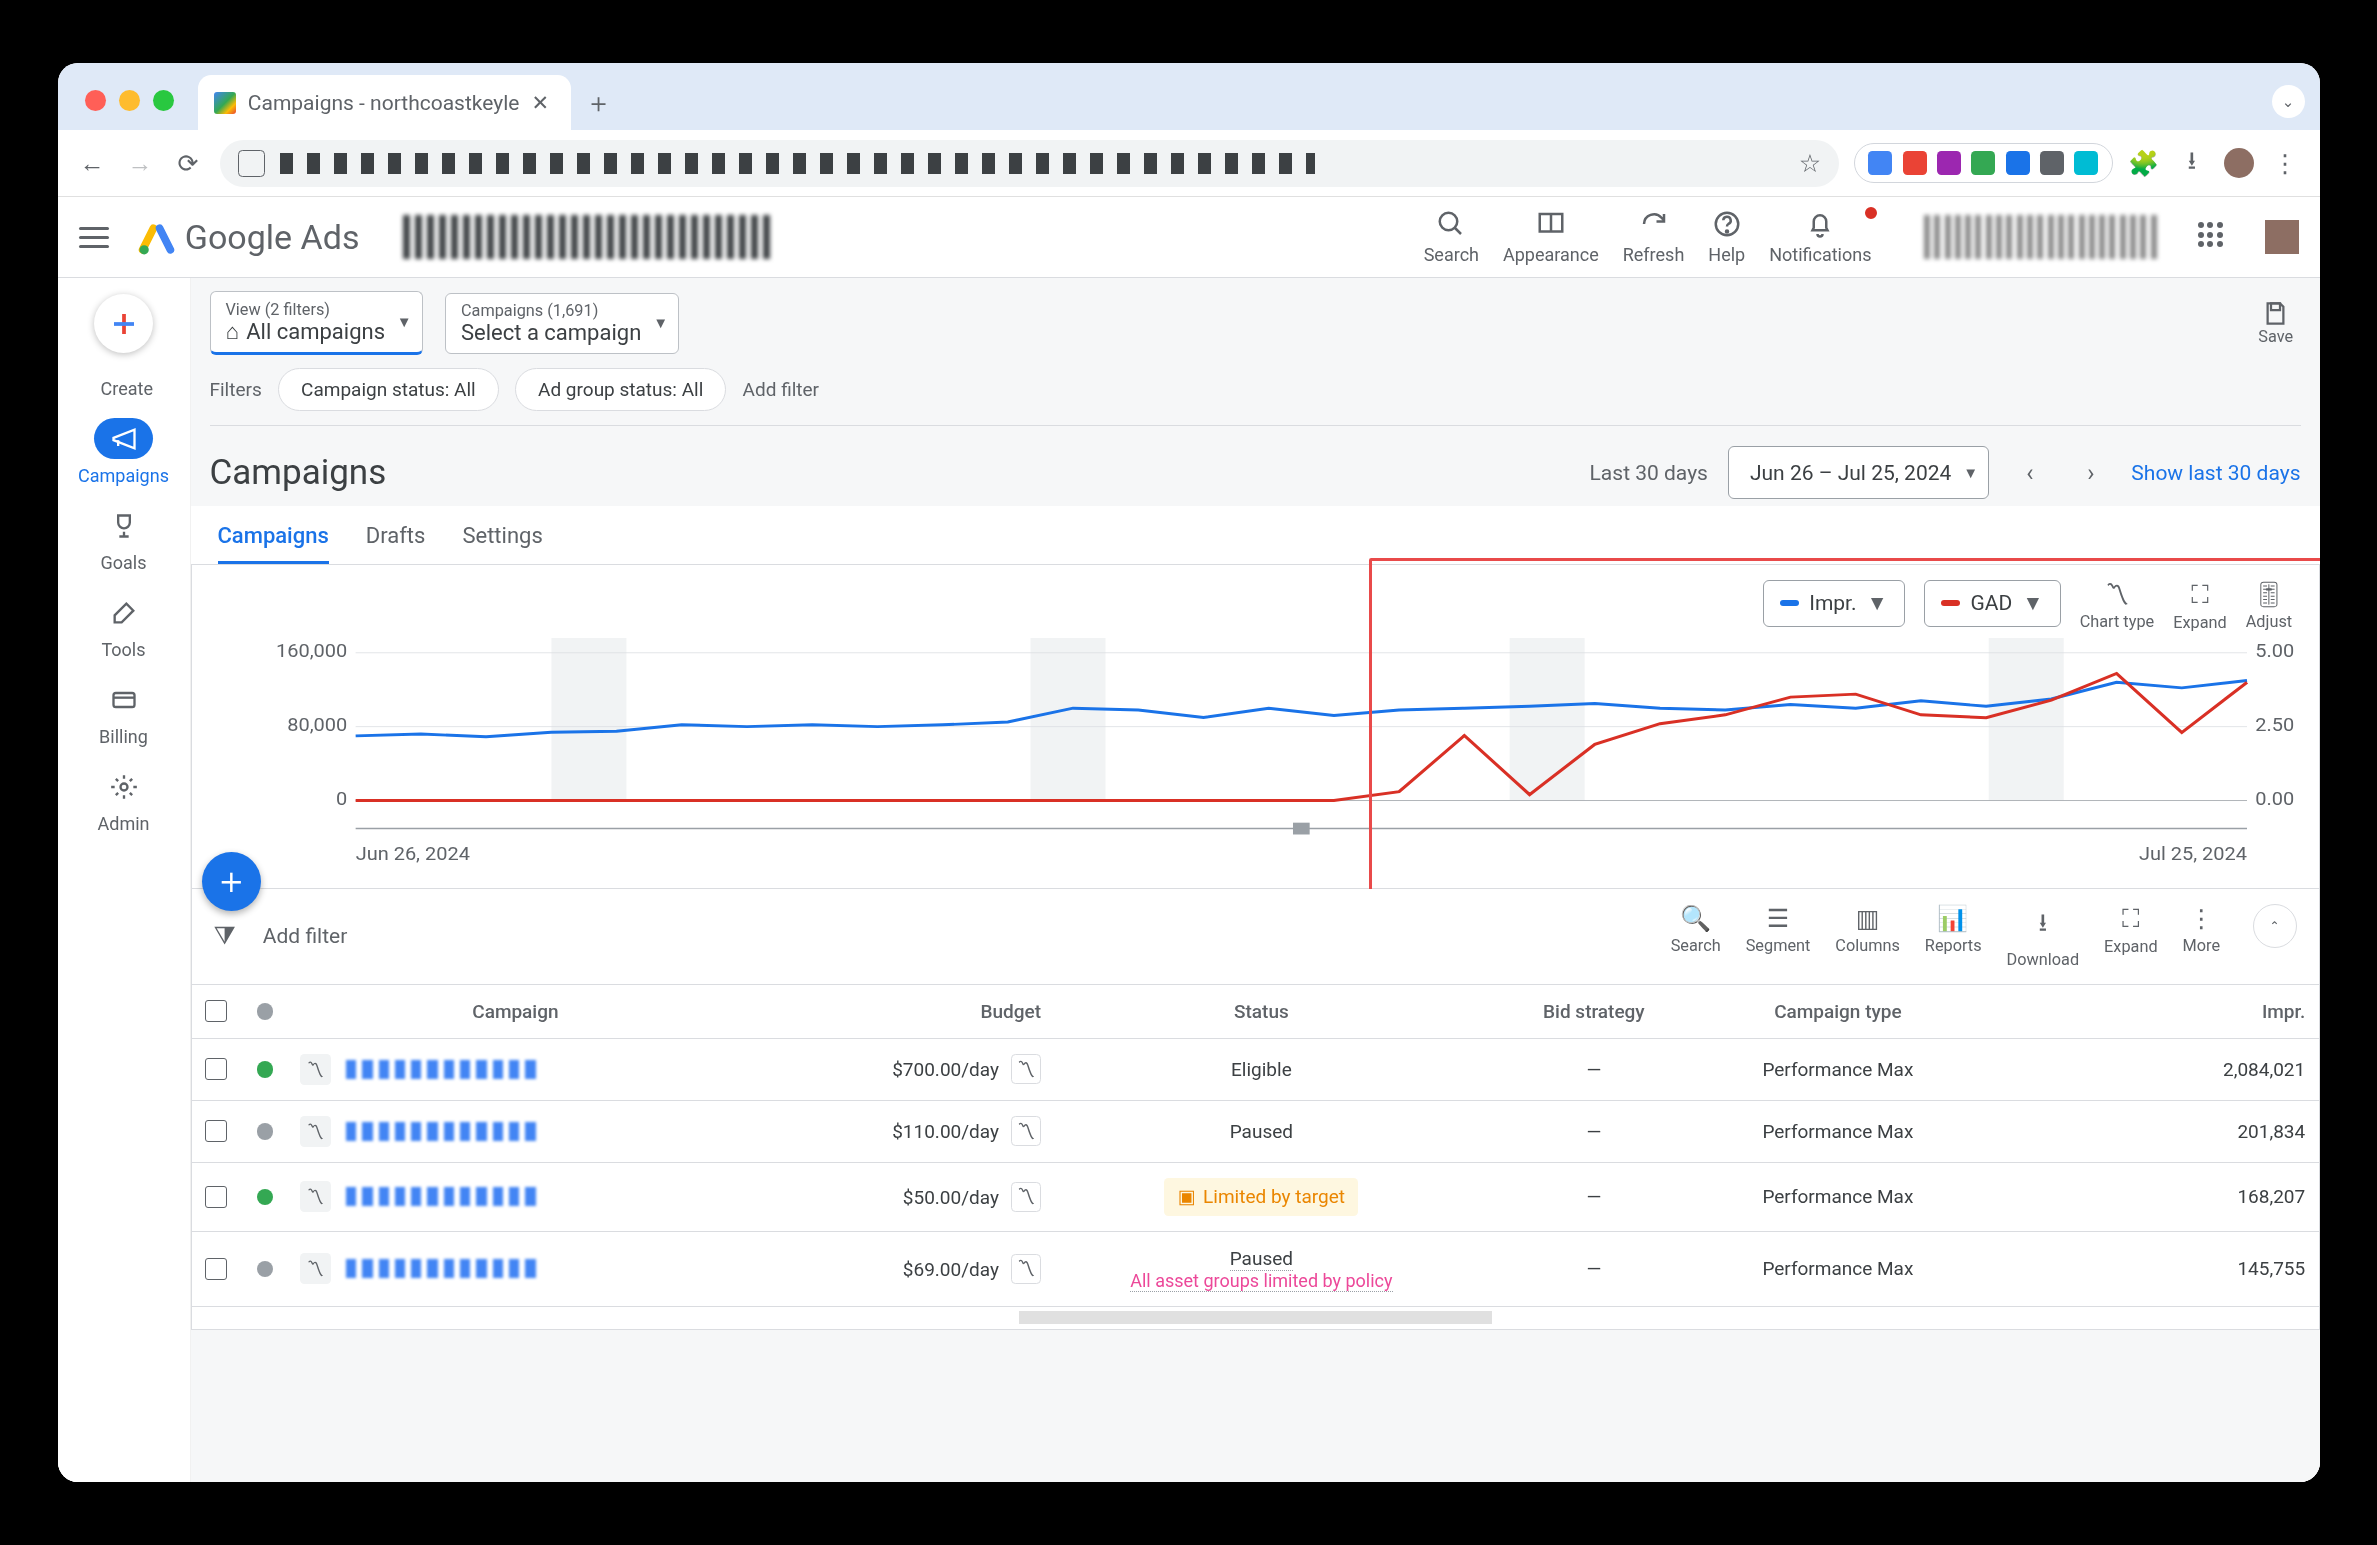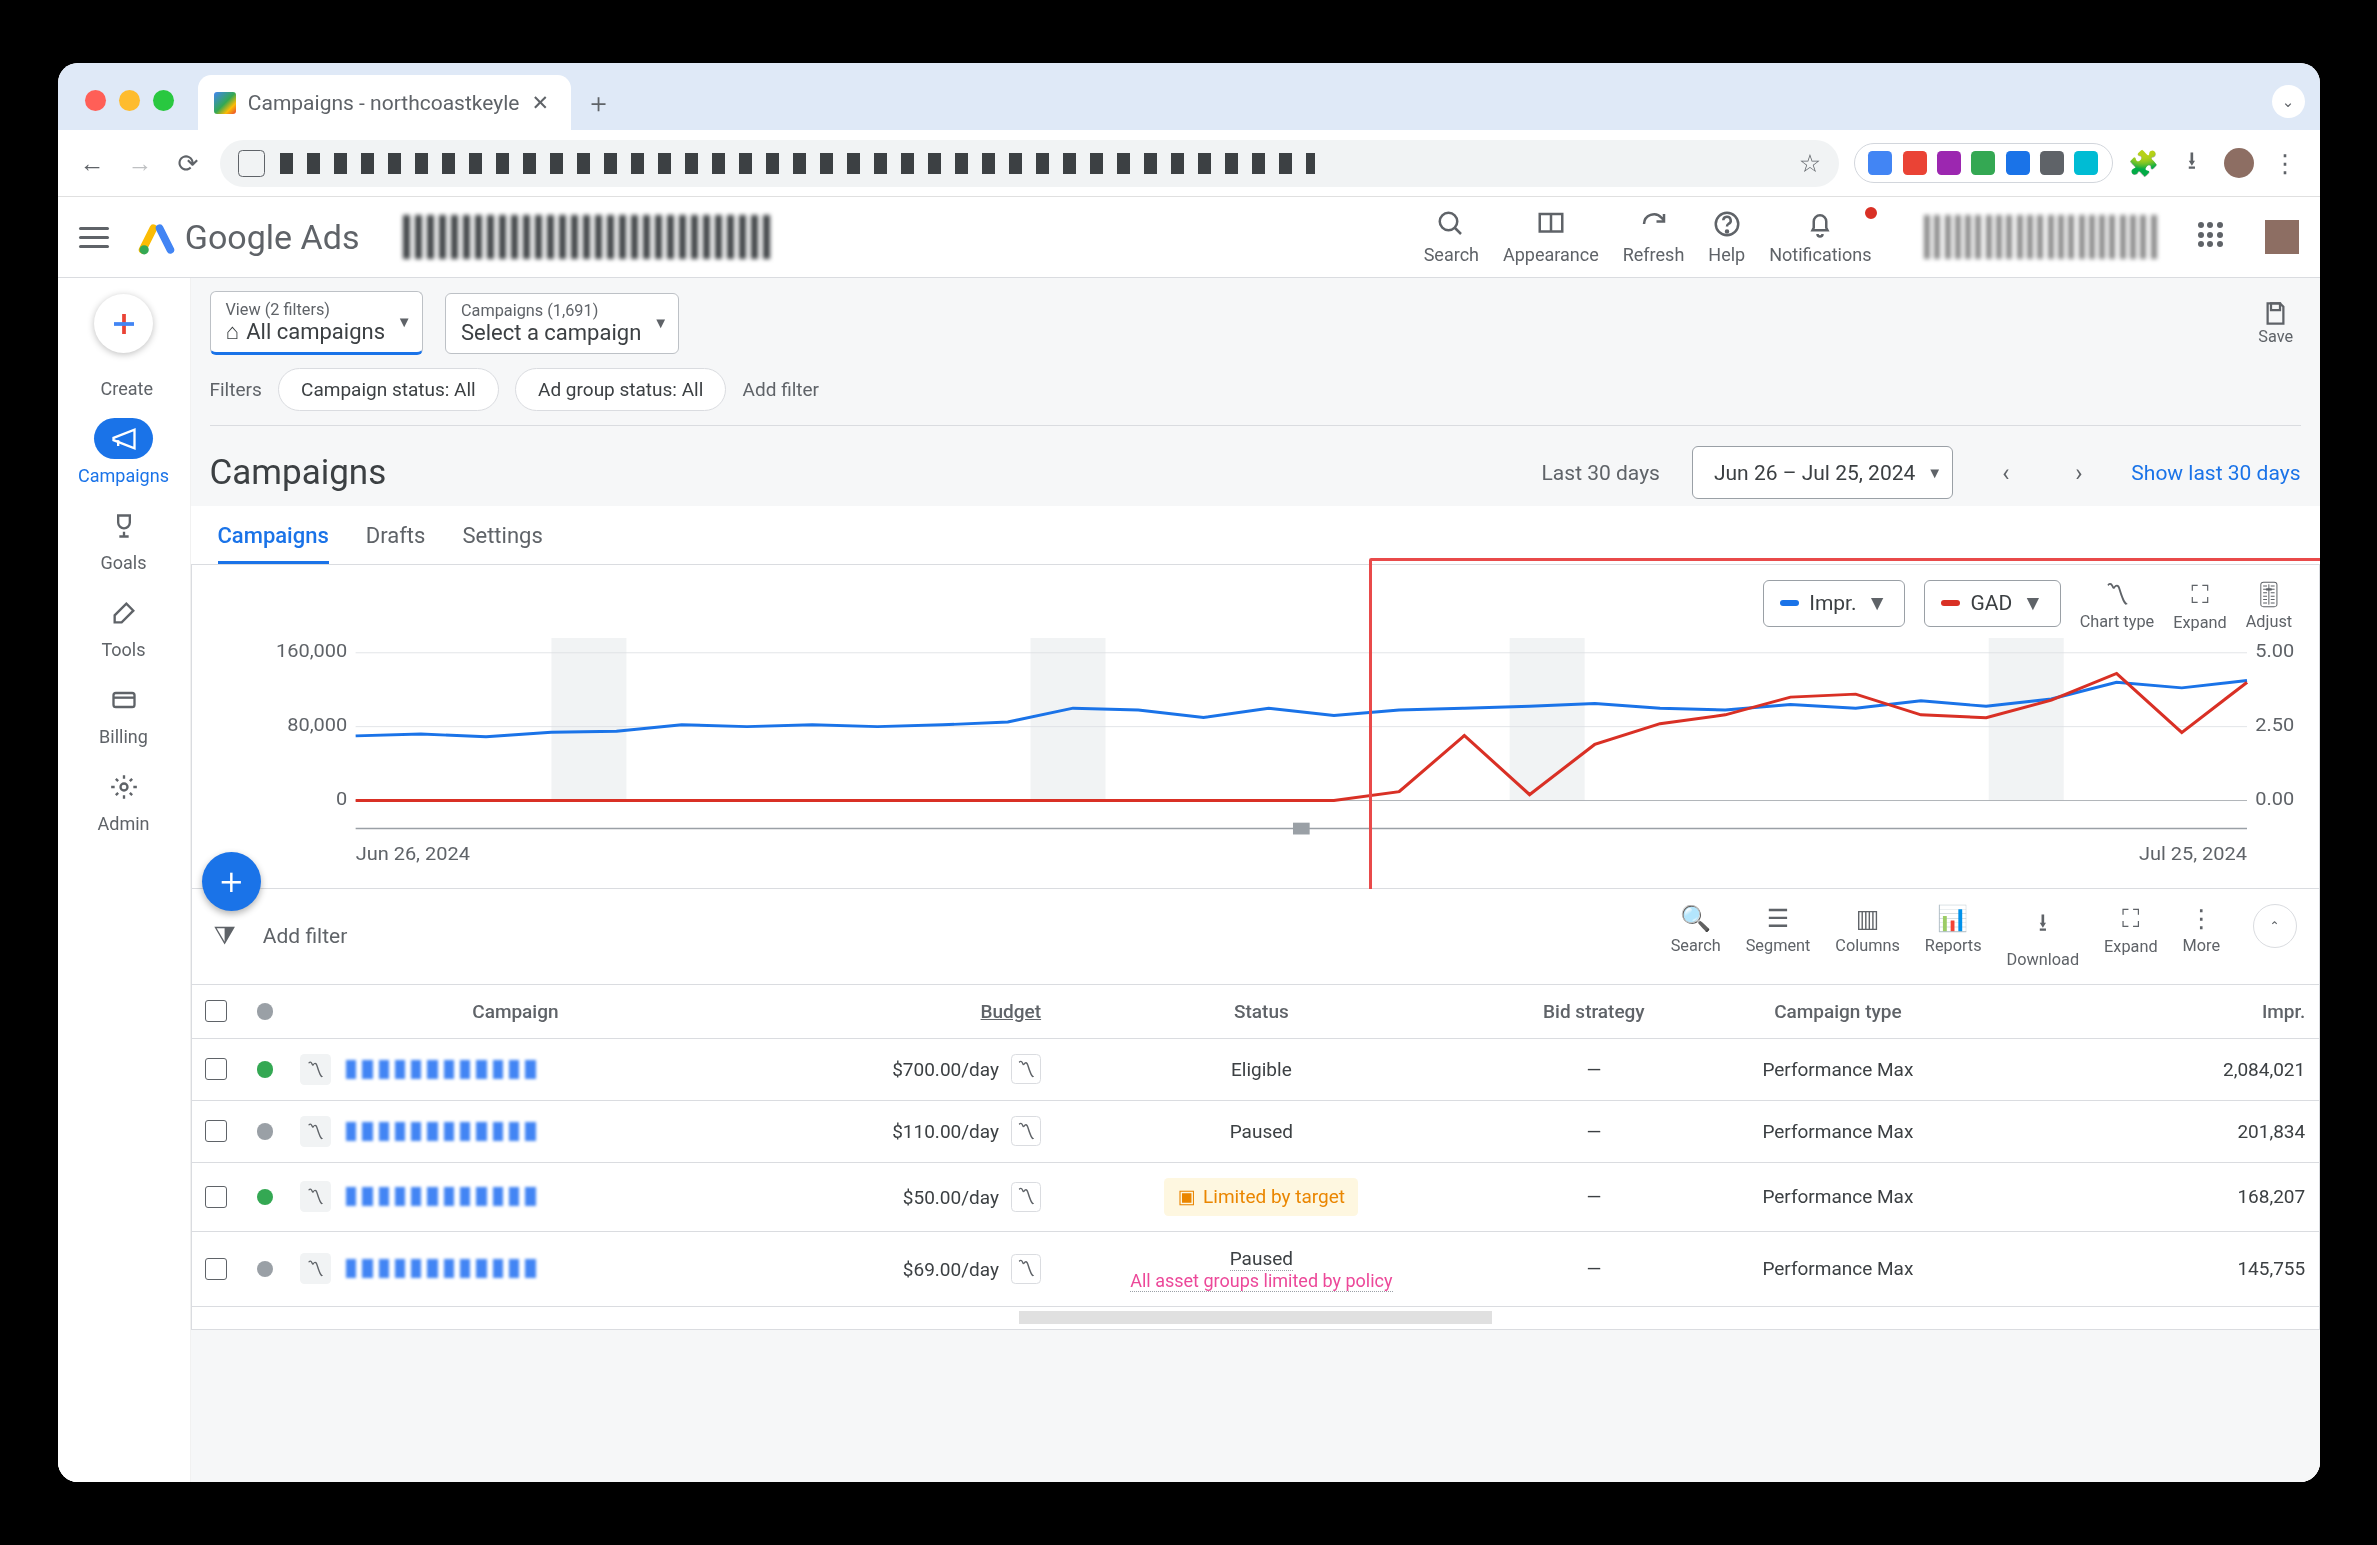--- a/index.html
+++ b/index.html
@@ -61,21 +61,21 @@
   .big-label{font-size:22px;color:#3c4043;display:flex;align-items:center;gap:7.4px;}
   .dd-arrow{position:absolute;right:10.3px;top:50%;transform:translateY(-50%);color:#5f6368;font-size:15px;}
   .filters-row{display:flex;align-items:center;padding:0 19px 13.3px;gap:16.3px;color:#5f6368;}
   .chip{border:0.7px solid #dadce0;border-radius:22px;padding:9px 22px;background:#fff;font-size:19px;color:#3c4043;}
   .add-filter{font-size:19px;color:#5f6368;}
   .save-col{margin-left:auto;margin-right:7.4px;display:flex;flex-direction:column;align-items:center;color:#5f6368;}
   .divider{height:0.7px;background:#dadce0;margin:0 19px;}
   
   .page-hdr{display:flex;align-items:center;padding:21px 19px 7.4px;gap:22px;}
   .page-title{font-size:35px;color:#3c4043;}
-  .date-area{display:flex;align-items:center;gap:32px;}
+  .date-area{display:flex;align-items:center;gap:20px;}
   .last30{font-size:21px;color:#5f6368;}
   .date-picker{border:1.1px solid #9aa0a6;border-radius:6px;padding:13.3px 37px 13.3px 21px;background:#fff;font-size:21px;color:#3c4043;position:relative;}
   .nav-chevron{width:41px;height:41px;display:flex;align-items:center;justify-content:center;color:#5f6368;font-size:24px;}
   .show-last{font-size:21px;color:#1a73e8;}
   
   .content-tabs{display:flex;gap:37px;padding:16.3px 27px 0;border-bottom:0.7px solid #dadce0;margin:0 0 0 0;}
   .ctab{font-size:22px;color:#5f6368;padding-bottom:13.3px;}
   .ctab.active{color:#1a73e8;border-bottom:3.7px solid #1a73e8;font-weight:500;}
   
   .chart-panel{background:#fff;border:0.7px solid #dadce0;border-top:none;margin:0;position:relative;padding:15px 22px 18px 22px;}
@@ -438,21 +438,21 @@
           <table class="campaigns">
             <thead>
               <tr>
                 <th style="width:52px;">
                     <div class="cb"></div>
                   </th>
                 <th style="width:37px;">
                     <div class="status-dot sd-grey"></div>
                   </th>
                 <th style="width:458px;">Campaign</th>
-                <th class="th-right" style="width:310px;text-decoration:underline;">Budget</th>
+                <th class="th-right" style="width:310px;">Budget</th>
                 <th style="width:414px;">Status</th>
                 <th style="width:251px;">Bid strategy</th>
                 <th style="width:237px;">Campaign type</th>
                 <th class="th-right">Impr.</th>
               </tr>
             </thead>
             <tbody id="tbody">
                 <tr>
       <td>
                     <div class="cb"></div>

